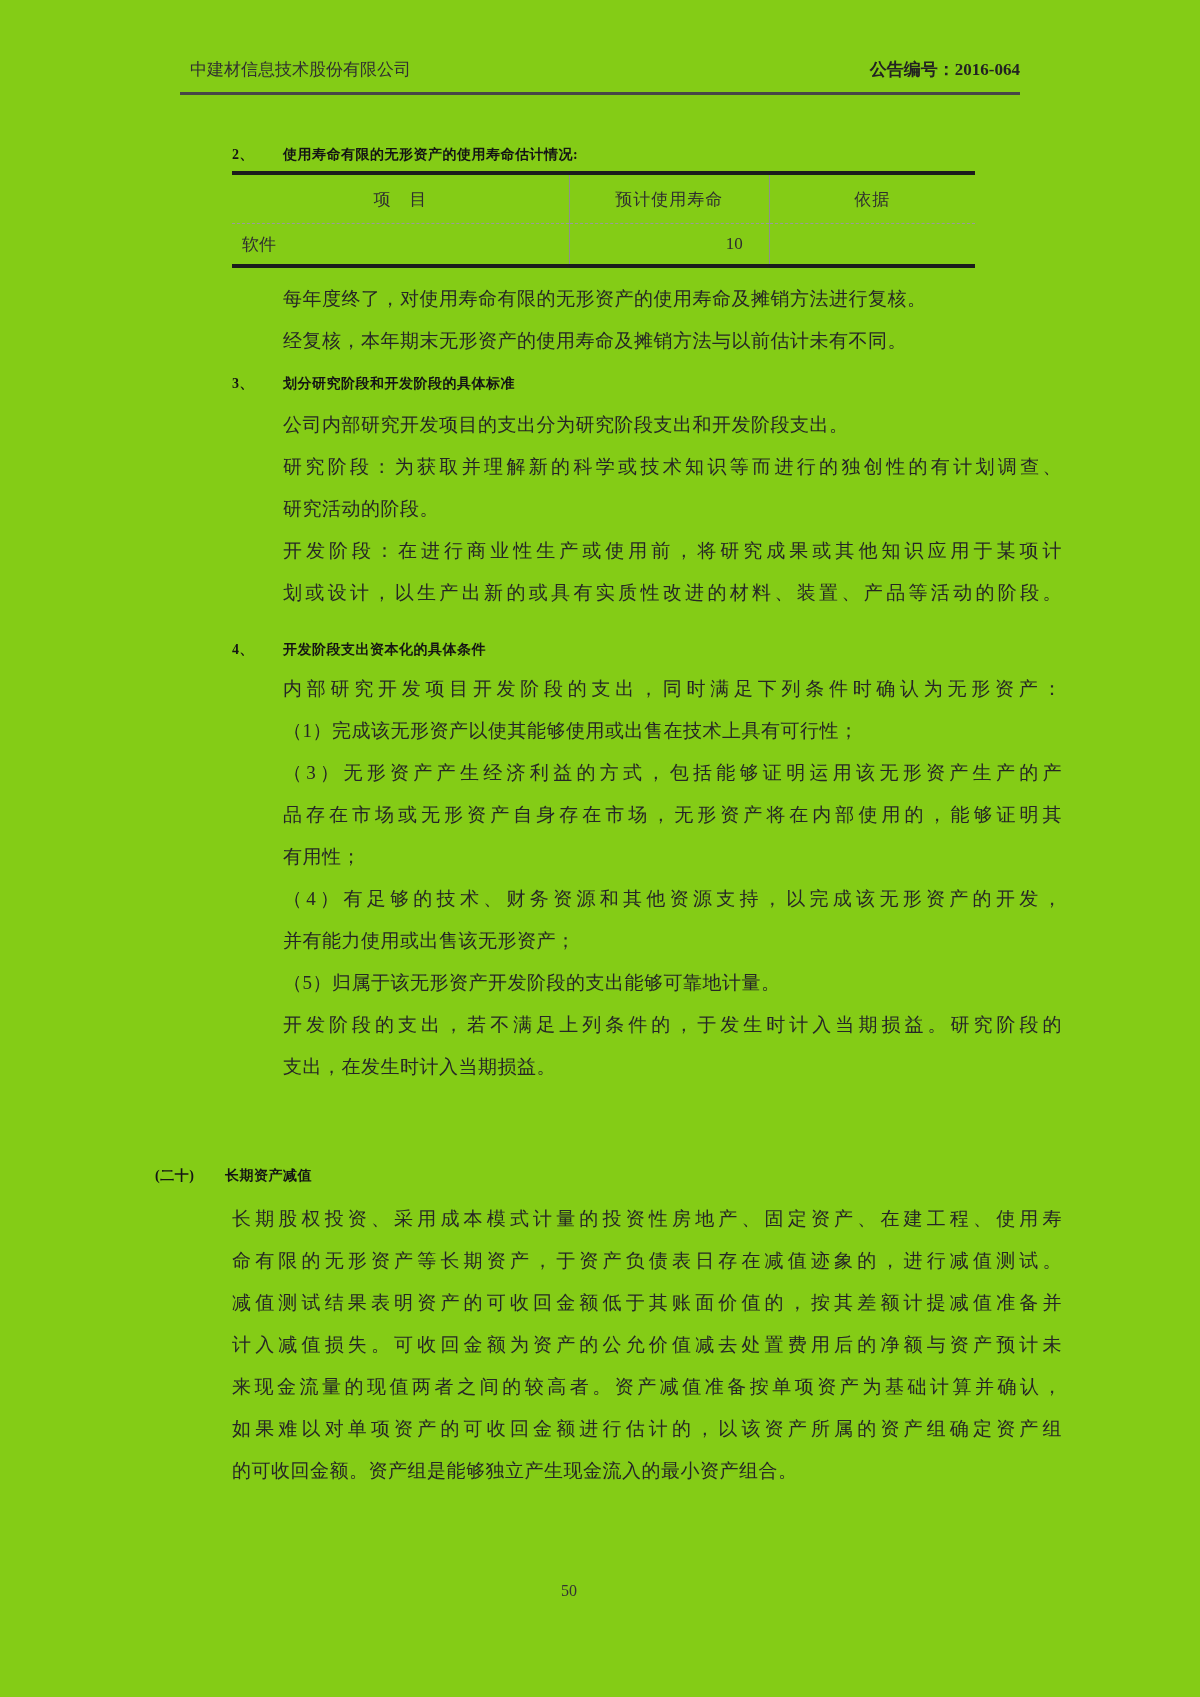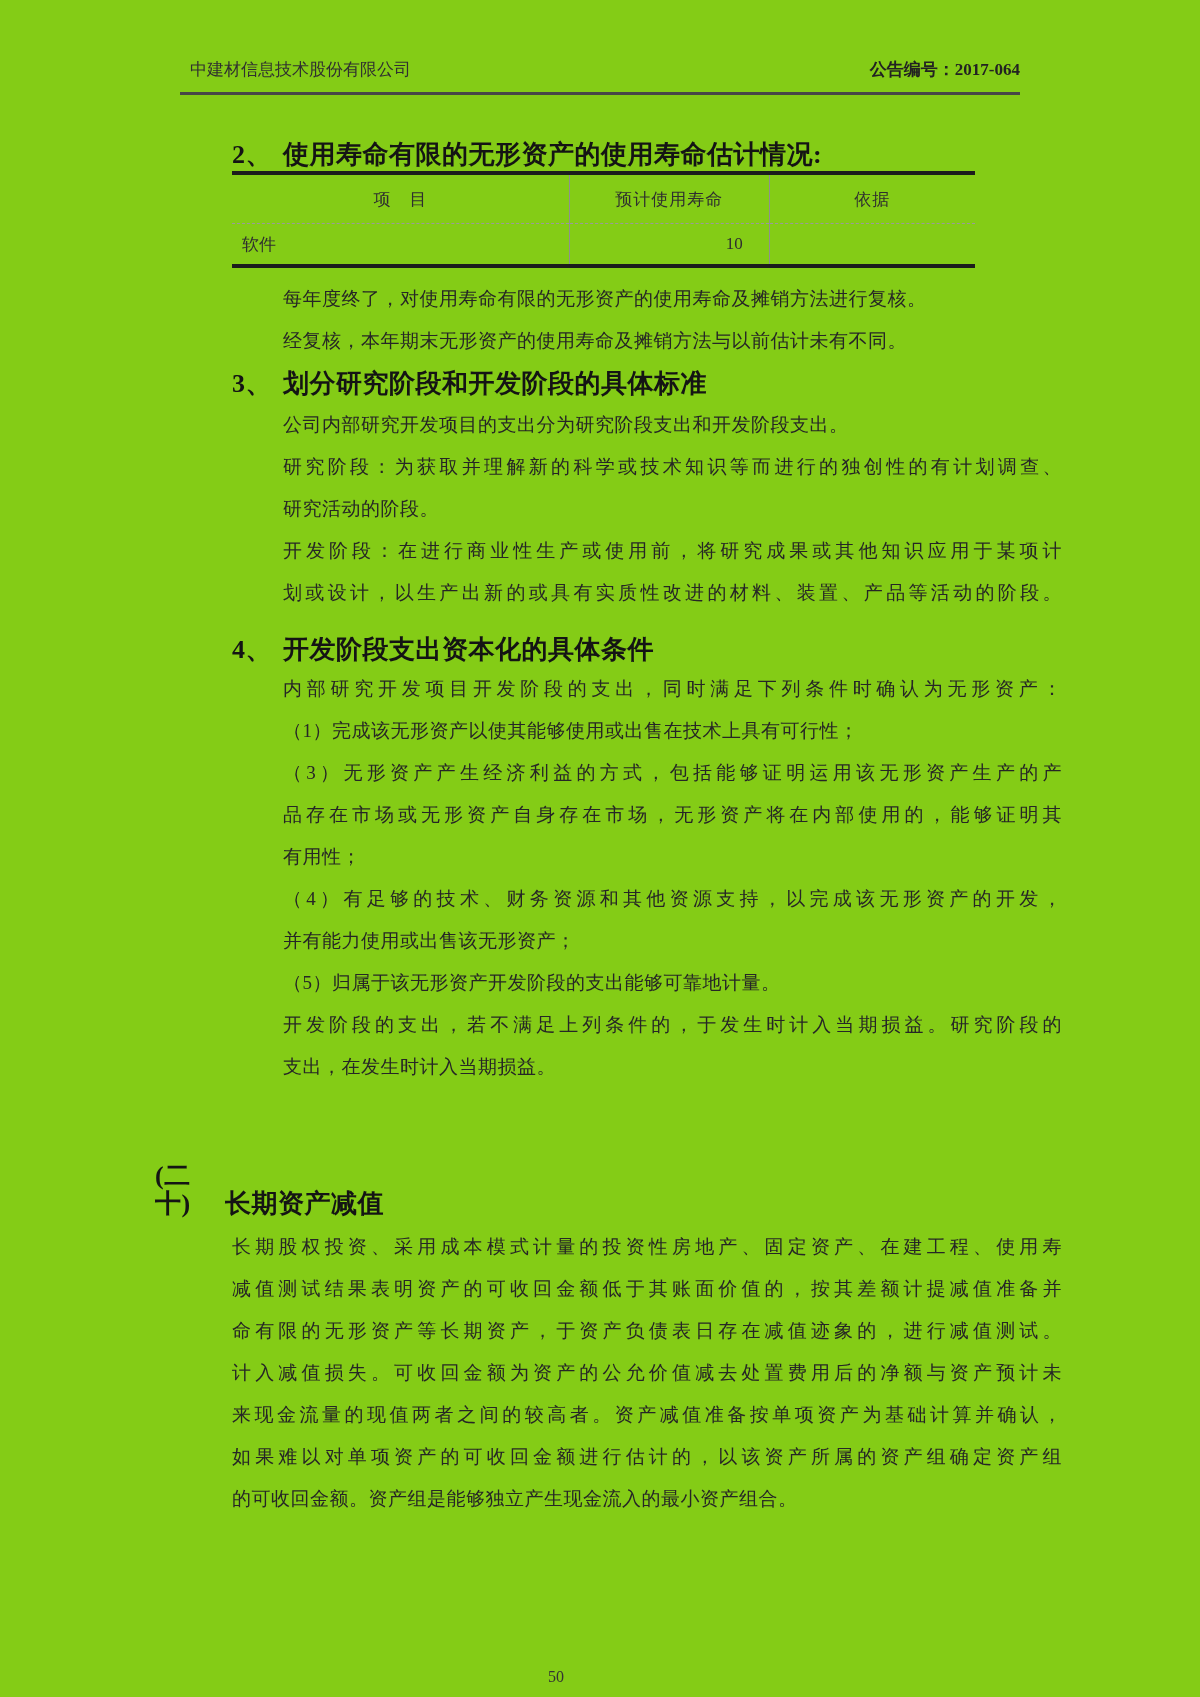--- a/index.html
+++ b/index.html
@@ -25,21 +25,21 @@
   }
   .notice-no { font-weight: 600; color: #222; }
   .header-rule {
     margin: 11px 180px 0 180px;
     border-top: 3px solid #474747;
   }
   
   .sec-head {
     margin-left: 232px;
     font-weight: bold;
-    font-size: 26px;
+    font-size: 14px;
     line-height: 28px;
     color: #141414;
     letter-spacing: 0.5px;
   }
   .sec-head .num { display: inline-block; width: 51px; }
   .sec-head-20 { margin-left: 155px; }
   .sec-head-20 .num20 { display: inline-block; width: 70px; }
   
   .life-table {
     margin-left: 232px;
@@ -80,36 +80,37 @@
   .mt-sec3 { margin-top: 8px; }
   .mt-sec3-body { margin-top: 6px; }
   .mt-sec4 { margin-top: 22px; }
   .mt-sec4-body { margin-top: 4px; }
   .mt-sec20 { margin-top: 74px; }
   .mt-sec20-body { margin-top: 8px; }
   .mt-sec2 { margin-top: 46px; }
   
   .page-num {
     position: absolute;
-    top: 1668px;
+    top: 1582px;
     left: 0;
     width: 1112px;
     text-align: center;
     font-size: 16px;
     color: #333;
+    padding-left: 13px;
   }
 </style>
 </head>
 <body>
 
 <div class="sheet">
 
   <div class="header-band">
     <span>中建材信息技术股份有限公司</span>
-    <span class="notice-no">公告编号：2017-064</span>
+    <span class="notice-no">公告编号：2016-064</span>
   </div>
   <div class="header-rule"></div>
 
   <div class="sec-head mt-sec2">
     <span class="num">2、</span><span>使用寿命有限的无形资产的使用寿命估计情况:</span>
   </div>
 
   <table class="life-table">
     <colgroup>
         <col style="width:45.4%">
@@ -160,22 +161,22 @@
     <div class="line">（5）归属于该无形资产开发阶段的支出能够可靠地计量。</div>
     <div class="line j">开发阶段的支出，若不满足上列条件的，于发生时计入当期损益。研究阶段的</div>
     <div class="line">支出，在发生时计入当期损益。</div>
   </div>
 
   <div class="sec-head sec-head-20 mt-sec20">
     <span class="num20">(二十)</span><span>长期资产减值</span>
   </div>
   <div class="body-block-wide mt-sec20-body">
     <div class="line j">长期股权投资、采用成本模式计量的投资性房地产、固定资产、在建工程、使用寿</div>
+    <div class="line j">命有限的无形资产等长期资产，于资产负债表日存在减值迹象的，进行减值测试。</div>
     <div class="line j">减值测试结果表明资产的可收回金额低于其账面价值的，按其差额计提减值准备并</div>
-    <div class="line j">命有限的无形资产等长期资产，于资产负债表日存在减值迹象的，进行减值测试。</div>
     <div class="line j">计入减值损失。可收回金额为资产的公允价值减去处置费用后的净额与资产预计未</div>
     <div class="line j">来现金流量的现值两者之间的较高者。资产减值准备按单项资产为基础计算并确认，</div>
     <div class="line j">如果难以对单项资产的可收回金额进行估计的，以该资产所属的资产组确定资产组</div>
     <div class="line">的可收回金额。资产组是能够独立产生现金流入的最小资产组合。</div>
   </div>
 
   <div class="page-num">50</div>
 
 </div>
 

